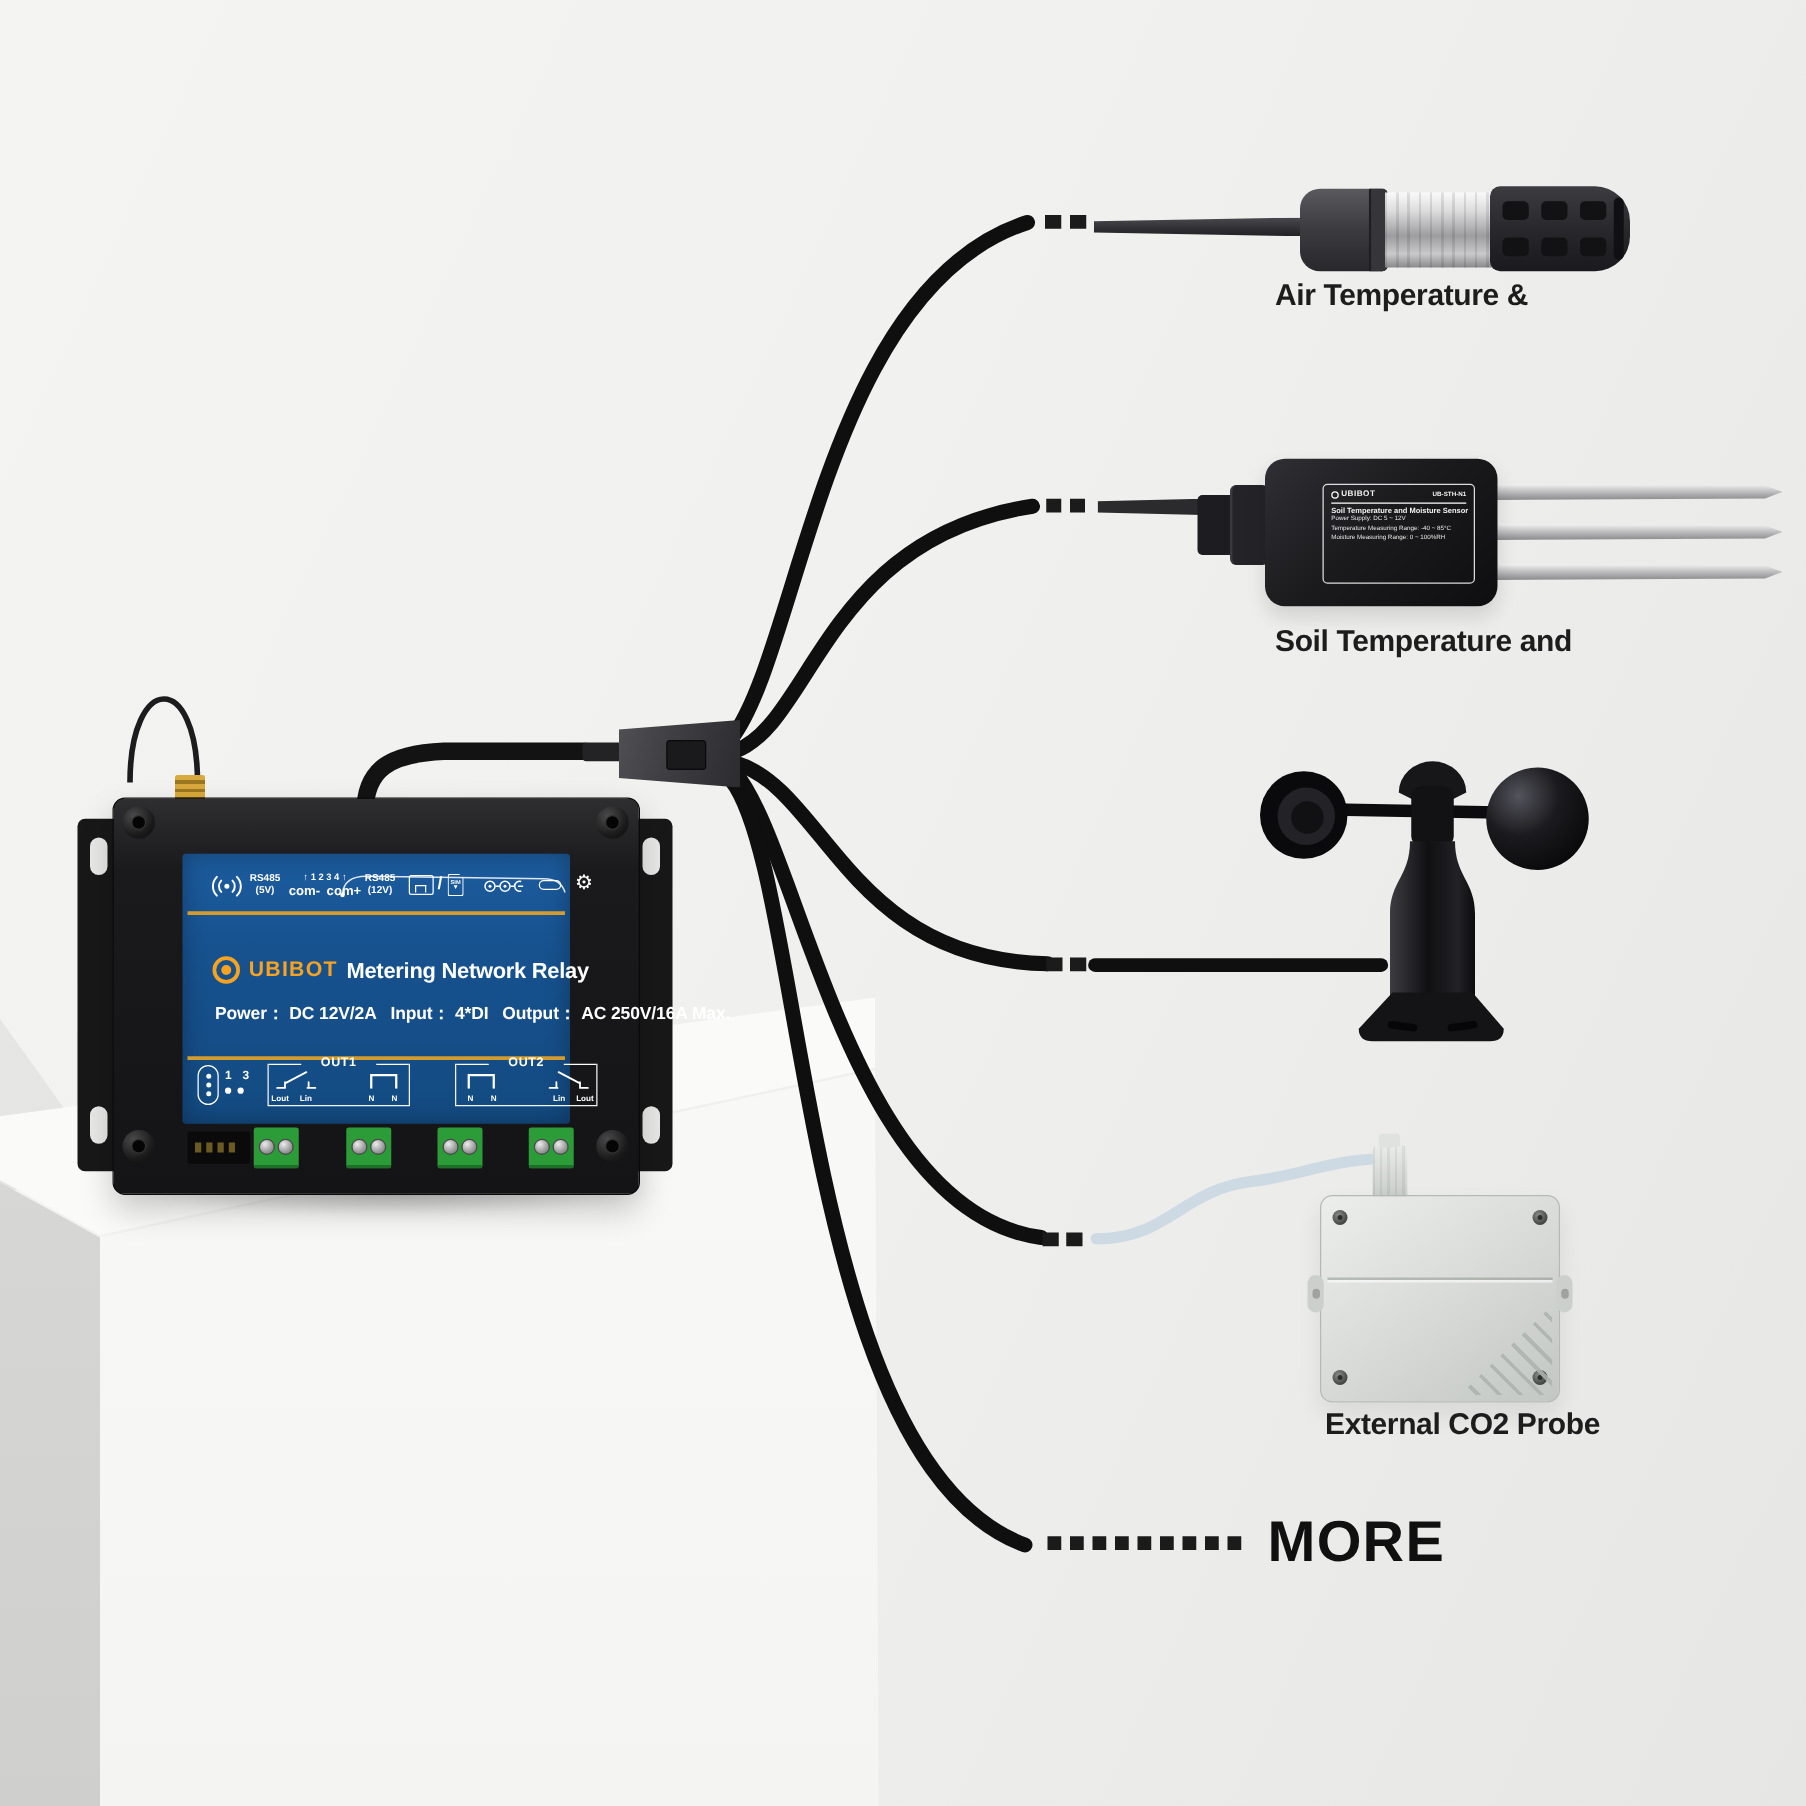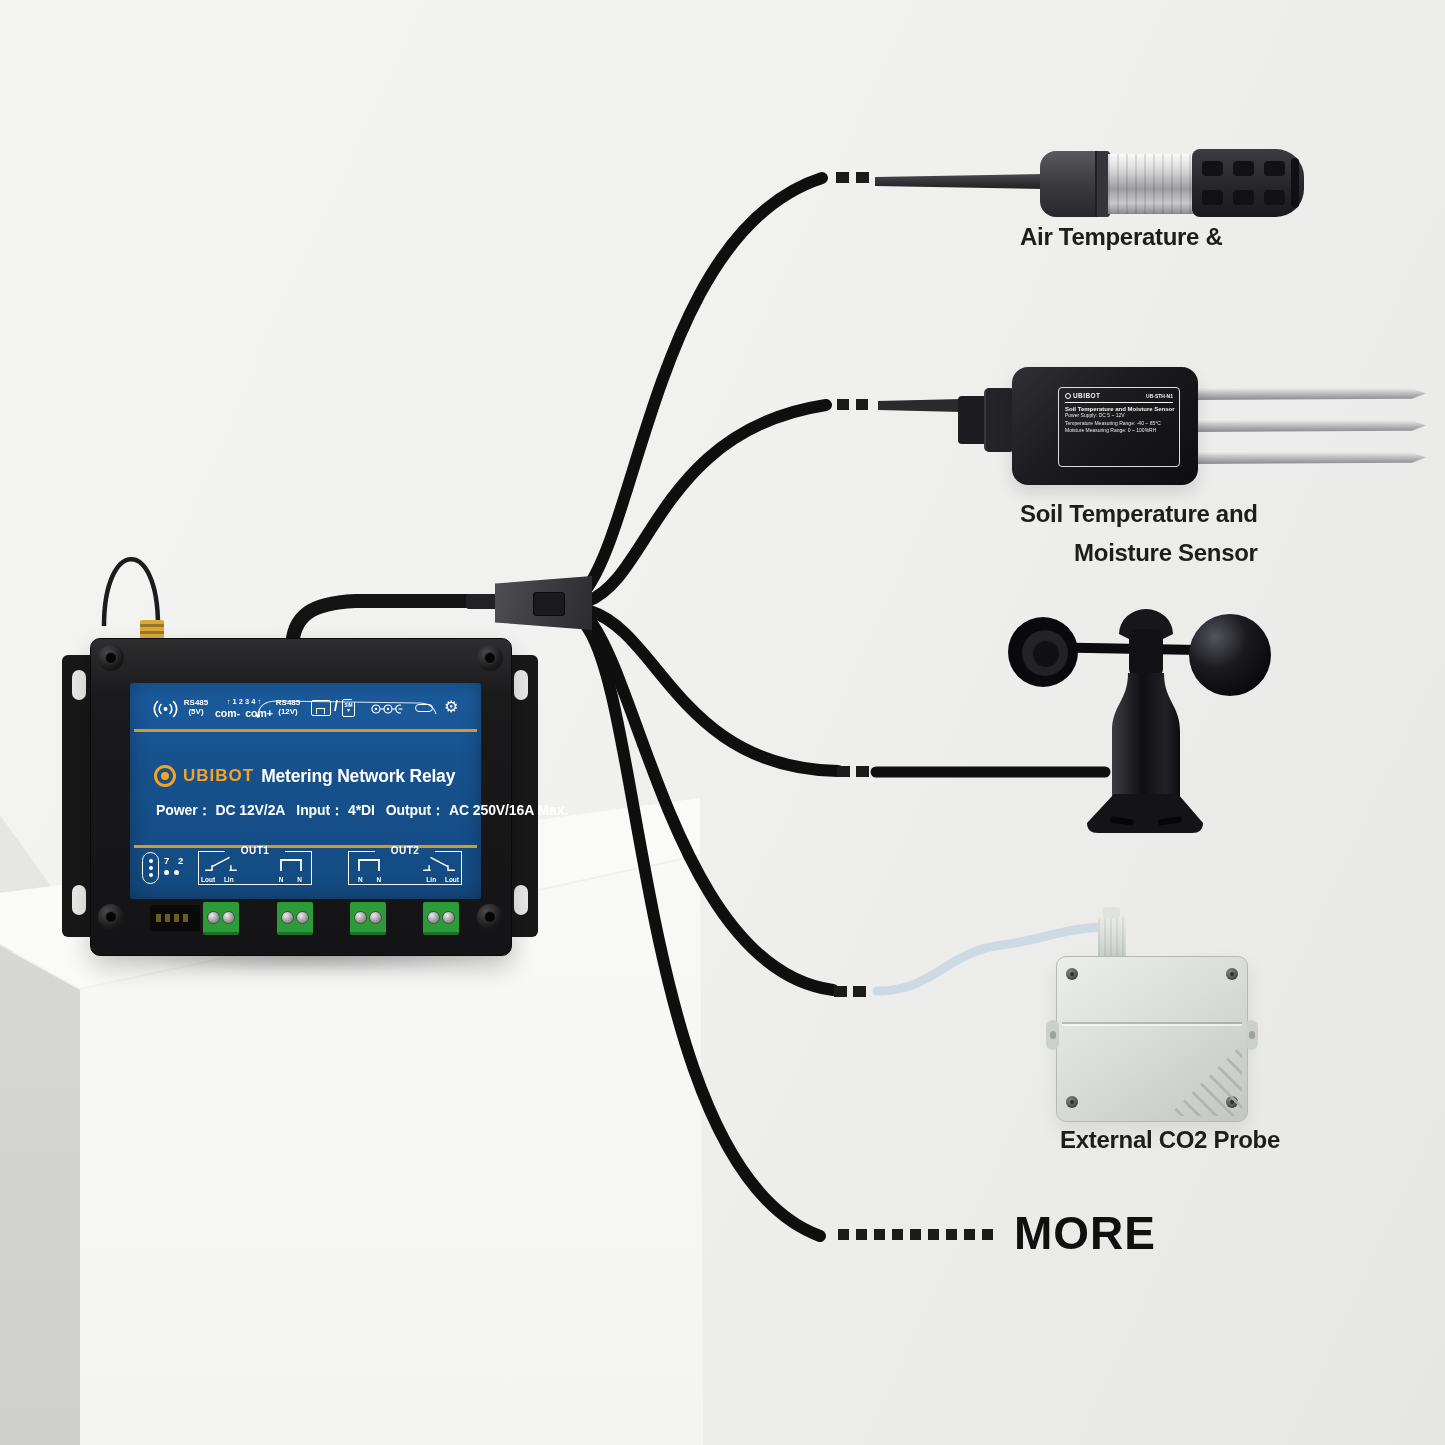--- a/index.html
+++ b/index.html
@@ -43,21 +43,21 @@
   .greenterm{position:absolute;left:144px;top:118px;width:62px;height:26px;background:#2c9a38;border:2px solid #1f7328;border-radius:2px;box-sizing:border-box;
     background-image:radial-gradient(circle at 4px 50%,#0d2d0b 2.4px,rgba(0,0,0,0) 3px);background-size:7.6px 100%;}
   .simtext{position:absolute;color:#9a9a9a;font-size:6px;letter-spacing:0.5px;}
   .usbc-port{position:absolute;border:2px solid #909094;background:#1a1a1d;border-radius:8px;}
   .btn-cap{position:absolute;background:#141414;border-radius:4px;}
   .btn-cap .in{position:absolute;left:5px;top:3px;width:18px;height:13px;background:#232325;border-radius:3px;}
   .sma{position:absolute;left:78px;top:90px;width:24px;height:48px;border-radius:2px;
     background:repeating-linear-gradient(180deg,#d8a93c 0 4px,#9c7721 4px 7px);}
   .sma-base{position:absolute;left:73px;top:132px;width:34px;height:15px;background:#c79b2e;border-radius:2px;}
   
-  .panel{position:absolute;left:68px;top:153px;width:351px;height:216px;border-radius:3px;
+  .panel{position:absolute;left:84px;top:153px;width:310px;height:216px;border-radius:3px;
     background:linear-gradient(180deg,#1c5c9f 0%,#17528f 35%,#134a81 100%);
     box-shadow:inset 0 0 20px rgba(0,0,0,0.30);color:#fff;}
   .panel .goldline{position:absolute;left:4px;right:4px;height:2.5px;background:#d39b2e;}
   .pi{position:absolute;}
   .t2{font-size:8px;line-height:8.5px;font-weight:700;text-align:center;white-space:nowrap;}
   .comnums{font-size:7.5px;font-weight:700;text-align:center;white-space:nowrap;}
   .comrow{display:flex;justify-content:space-between;font-size:10.5px;font-weight:700;margin-top:1px;}
   .ethicon{width:20px;height:16px;border:1.5px solid #fff;border-radius:2px;position:relative;box-sizing:border-box;}
   .ethicon .in{position:absolute;left:4px;bottom:1.5px;width:9px;height:6px;border:1.2px solid #fff;border-bottom:none;box-sizing:border-box;}
   .simicon{width:13px;height:18px;border:1.5px solid #fff;border-radius:2px;box-sizing:border-box;
@@ -291,21 +291,21 @@
       </div>
 
       <div class="goldline" style="top:162px;"></div>
 
       <div class="ledpill">
           <i></i>
           <i></i>
           <i></i>
         </div>
       <div class="num12">
-        <span>7 2</span>
+        <span>1 3</span>
         <span class="dots">
             <i></i>
             <i></i>
           </span>
       </div>
 
       <div class="outbox" style="left:68px;">
         <span class="outtitle">OUT1</span>
         <svg style="position:absolute;left:4px;top:4px;" width="36" height="18" viewBox="0 0 36 20" fill="none" stroke="#fff" stroke-width="1.6" stroke-linecap="round">
           <path d="M1,17 L8,17 M8,17 L8,12 M8,13 L27,3 M29,17 L29,12 M28,17 L35,17"></path>
@@ -424,20 +424,19 @@
   <div class="abs co2-screw" style="left:1226px;top:1096px;"></div>
   <div class="abs co2-ear" style="left:1046px;top:1020px;"></div>
   <div class="abs co2-ear" style="left:1245px;top:1020px;"></div>
   <div class="abs co2-vent"></div>
 
   <div class="abs branch-label" style="left:1020px;top:217px;">
     <div>Air Temperature &amp;</div>
   </div>
   <div class="abs branch-label" style="left:1020px;top:494px;text-align:right;">
     <div>Soil Temperature and</div>
-      <div>Moisture Sensor</div>
   </div>
   <div class="abs branch-label" style="left:1020px;top:1120px;margin-left:40px;">
     <div>External CO2 Probe</div>
   </div>
   <div class="abs more-label" style="left:1014px;top:1206px;">MORE</div>
 
 </div>
 
 </body></html>

